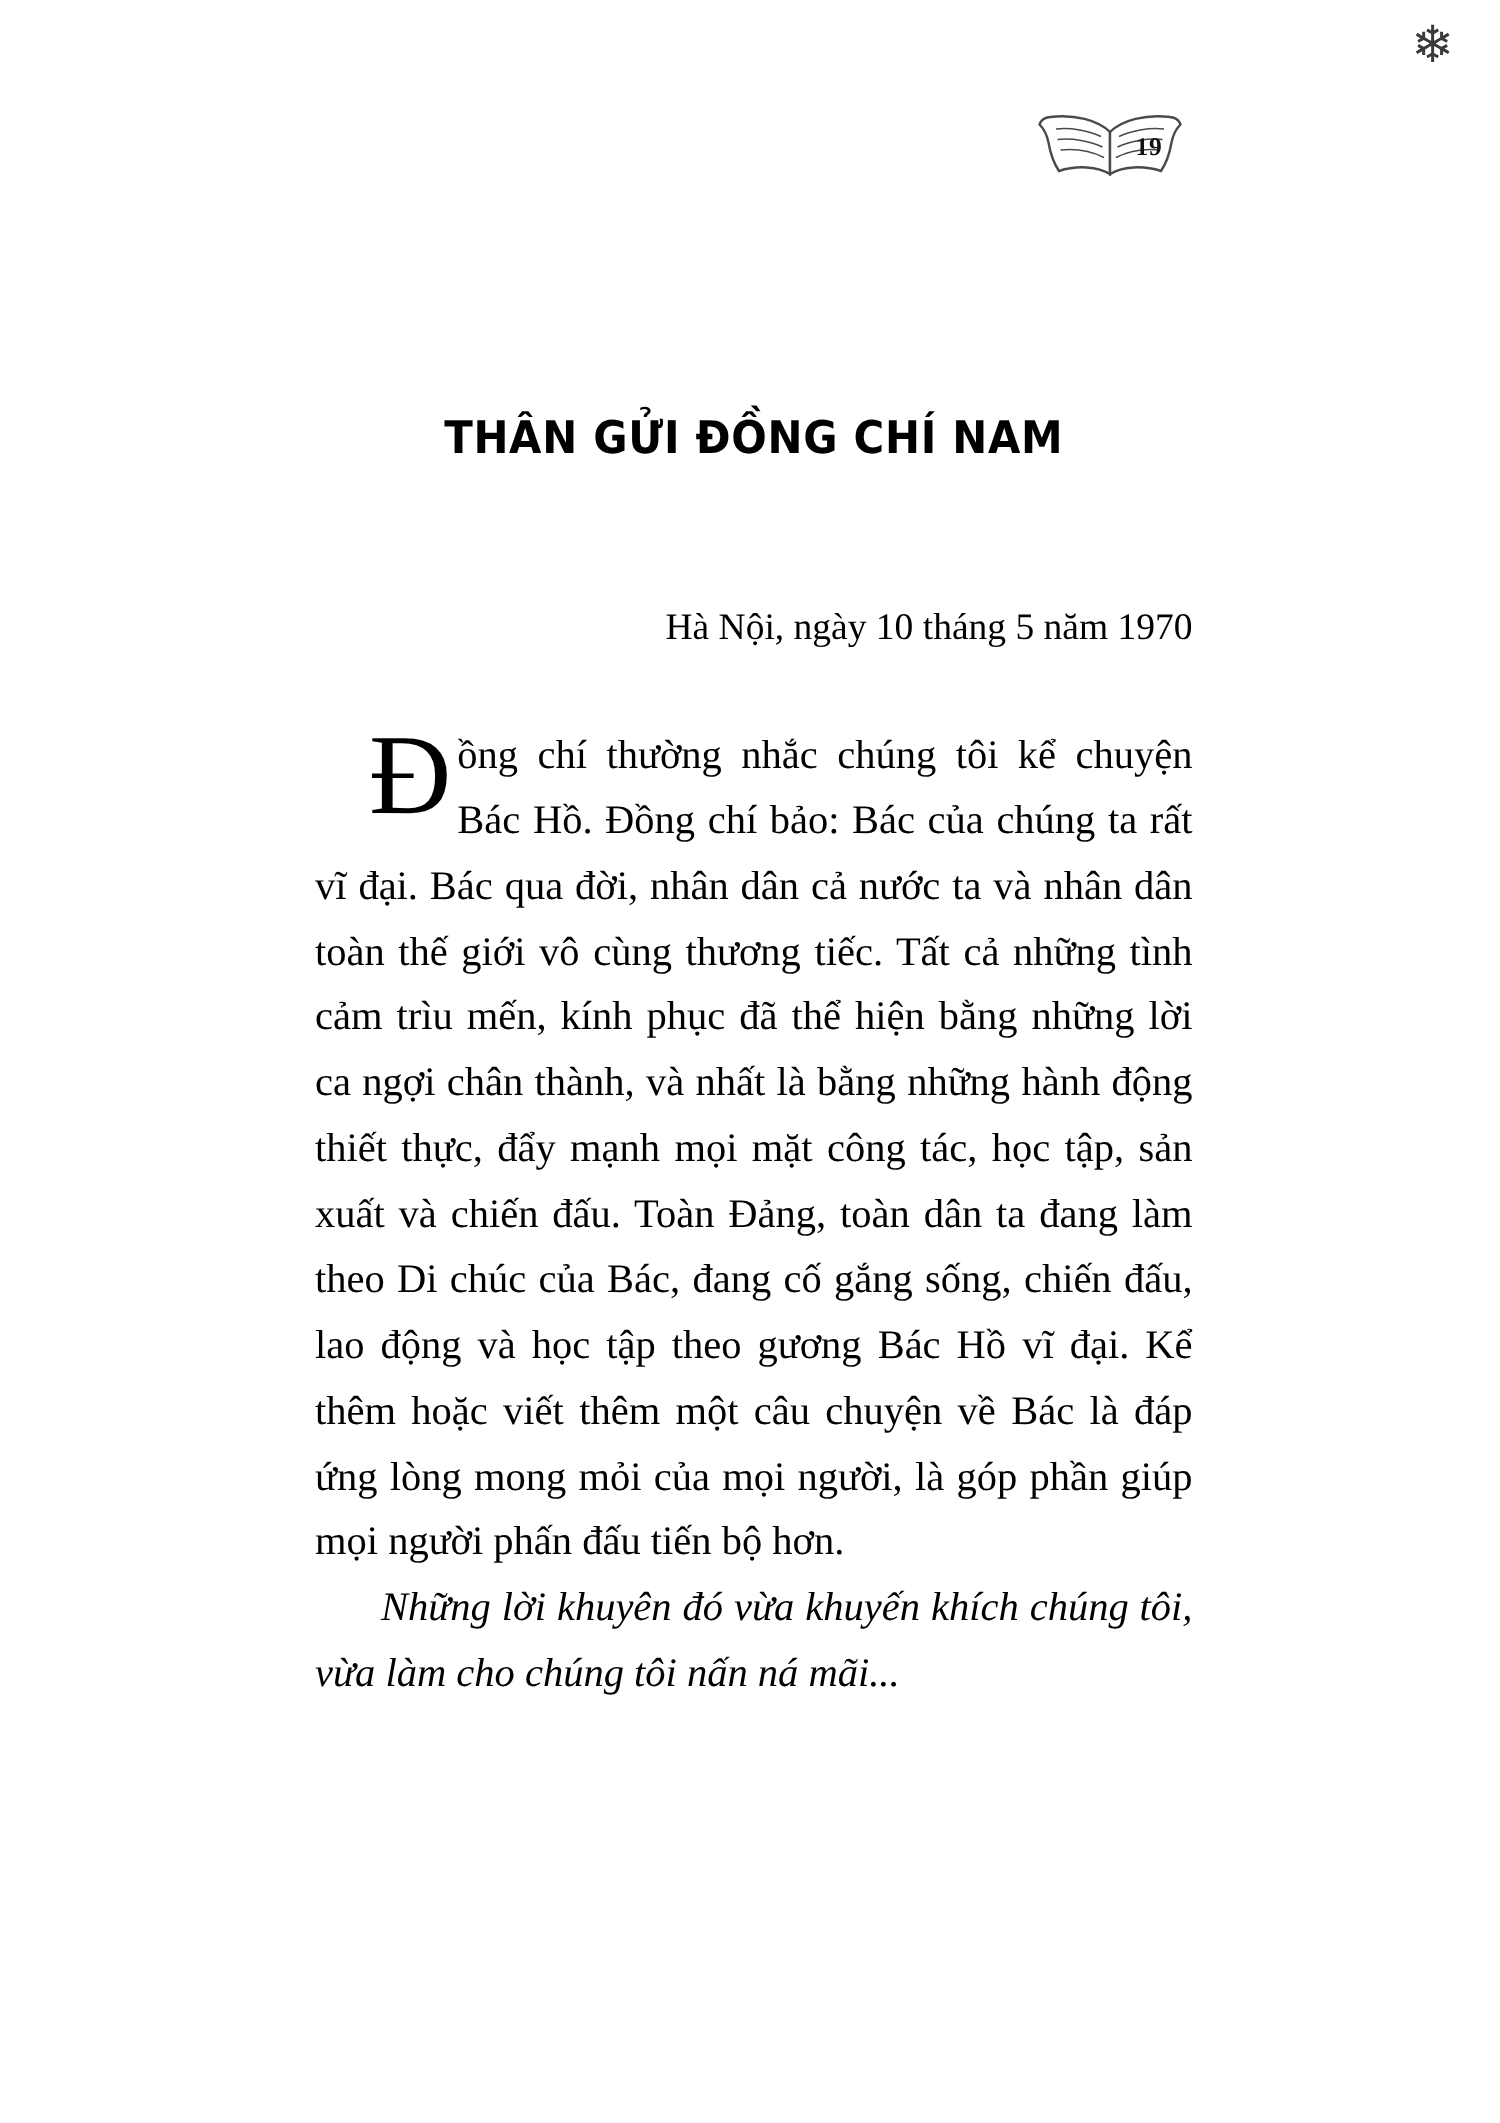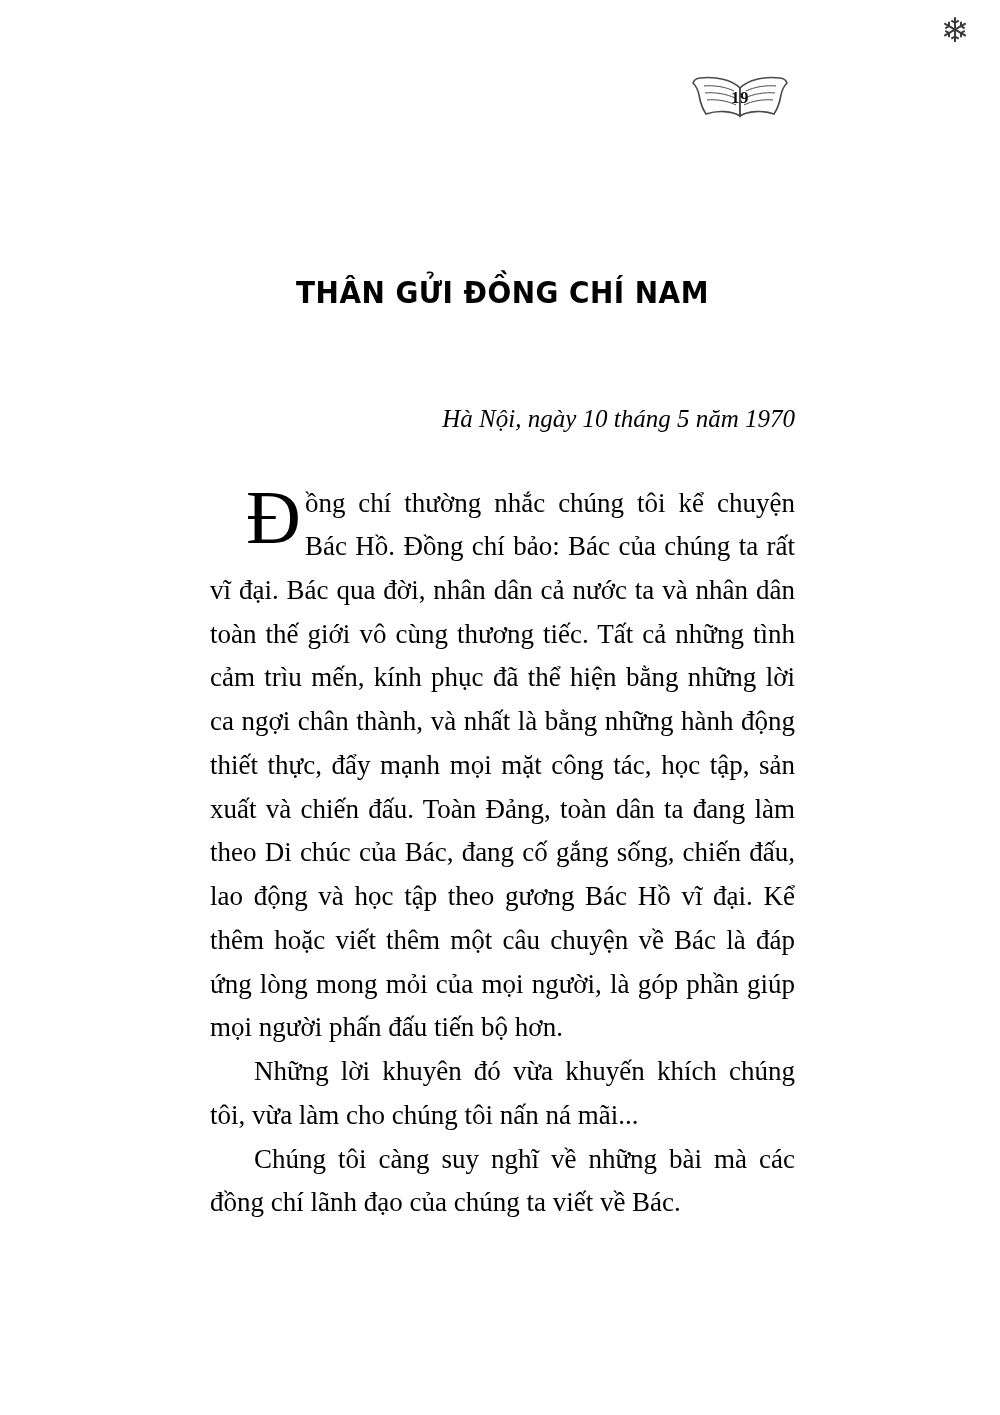--- a/index.html
+++ b/index.html
@@ -44,24 +44,24 @@
     left: 690px;
     top: 0;
     width: 100px;
     height: 60px;
   }
   .book-ornament svg {
     display: block;
   }
   .page-number {
     position: absolute;
-    left: 690px;
+    left: 675px;
     top: 18px;
     width: 100px;
-    text-align: center;
+    text-align: right;
     font-family: "Liberation Serif", serif;
     font-weight: bold;
     font-size: 17px;
     letter-spacing: 0.5px;
     color: #111;
   }
 
   
   .content {
     position: absolute;
@@ -80,41 +80,41 @@
     margin: 0 0 0 0;
     line-height: 1.2;
     
     transform: scaleX(0.93);
     transform-origin: center top;
   }
 
   .dateline {
     margin-top: 92px;
     text-align: right;
-    font-style: italic;
     font-size: 25px;
     line-height: 1.3;
     color: #000;
   }
 
   .body-text {
     margin-top: 46px;
     font-size: 27px;
     line-height: 1.62;
     text-align: justify;
     text-justify: inter-word;
     color: #000;
   }
 
   .para {
     margin: 0;
     text-indent: 44px;
   }
   .para + .para {
     margin-top: 0;
+    font-style: italic;
   }
 
   .para.first {
     text-indent: 0;
   }
 
   
   .dropcap {
     float: left;
     font-family: "Liberation Serif", serif;
@@ -161,18 +161,17 @@
     <div class="dateline">Hà Nội, ngày 10 tháng 5 năm 1970</div>
 
     <div class="body-text">
 
       <p class="para first">
         <span class="dropcap">Đ</span><span>ồng chí thường nhắc chúng tôi kể chuyện Bác Hồ. Đồng chí bảo: Bác của chúng ta rất vĩ đại. Bác qua đời, nhân dân cả nước ta và nhân dân toàn thế giới vô cùng thương tiếc. Tất cả những tình cảm trìu mến, kính phục đã thể hiện bằng những lời ca ngợi chân thành, và nhất là bằng những hành động thiết thực, đẩy mạnh mọi mặt công tác, học tập, sản xuất và chiến đấu. Toàn Đảng, toàn dân ta đang làm theo </span><span class="ital">Di chúc</span><span> của Bác, đang cố gắng sống, chiến đấu, lao động và học tập theo gương Bác Hồ vĩ đại. Kể thêm hoặc viết thêm một câu chuyện về Bác là đáp ứng lòng mong mỏi của mọi người, là góp phần giúp mọi người phấn đấu tiến bộ hơn.</span>
       </p>
 
       <p class="para">Những lời khuyên đó vừa khuyến khích chúng tôi, vừa làm cho chúng tôi nấn ná mãi...</p>
 
-      <p class="para">Chúng tôi càng suy nghĩ về những bài mà các đồng chí lãnh đạo của chúng ta viết về Bác.</p>
 
     </div>
   </div>
 
 </div>
 
 </body></html>

